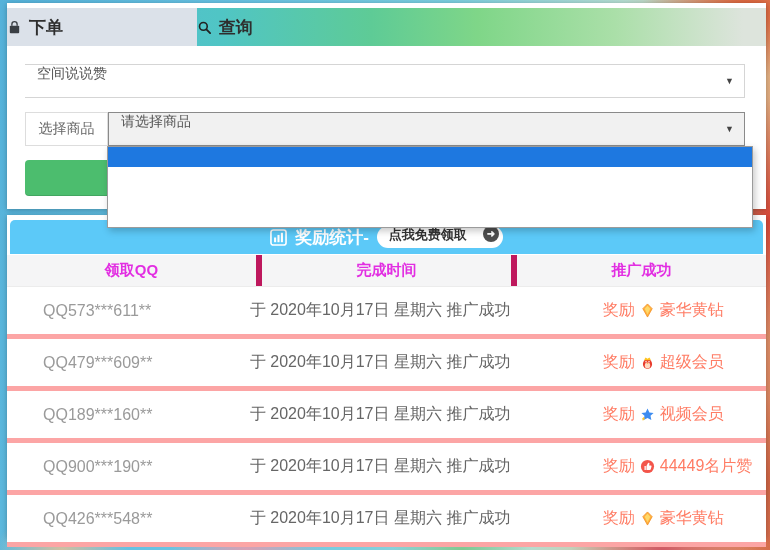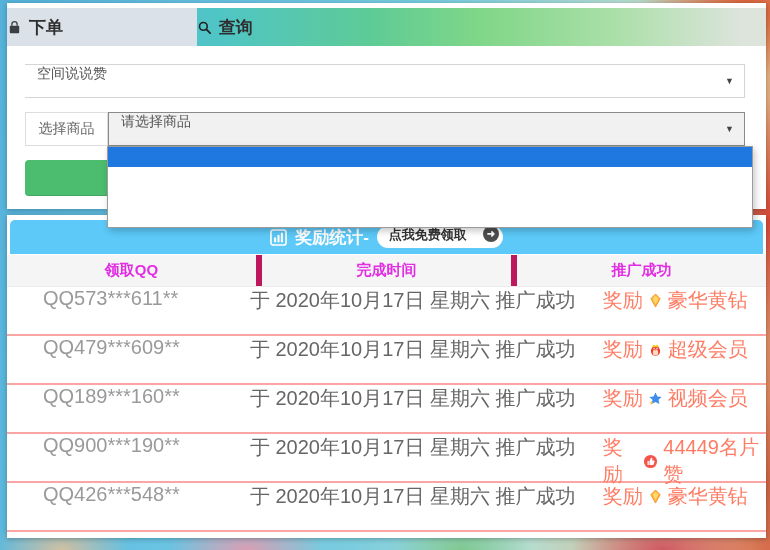--- a/index.html
+++ b/index.html
@@ -57,21 +57,21 @@
     padding:0 4px 0 12px;font-size:13px;color:#333;font-weight:bold;cursor:pointer;}
   .cta-arrow{width:16px;height:16px;border-radius:50%;background:#4d4d4d;color:#fff;display:flex;
     align-items:center;justify-content:center;font-size:10px;line-height:1;}
 
   
   .thead{position:absolute;top:40px;left:0;width:100%;height:32px;background:#f5f5f6;display:flex;
     border-bottom:1px solid #ececec;box-sizing:border-box;}
   .th{flex:1;display:flex;align-items:center;justify-content:center;color:#e22ee2;font-weight:bold;font-size:15px;}
   .th + .th{border-left:6px solid #be185d;}
   .tbody{position:absolute;top:72px;left:0;width:100%;}
-  .trow{height:47px;display:flex;align-items:flex-start;border-bottom:2px solid #fca5a5;font-size:20px;background:#fff;}
+  .trow{height:47px;display:flex;align-items:center;border-bottom:5px solid #fca5a5;font-size:16px;background:#fff;}
   .td-qq{width:32%;padding-left:36px;box-sizing:border-box;color:#9a9a9a;}
   .td-time{width:46.5%;box-sizing:border-box;color:#666;}
   .td-reward{width:21.5%;box-sizing:border-box;color:#ff7c64;display:flex;align-items:center;gap:5px;}
   .reward-icon{display:flex;align-items:center;}
 </style>
 </head>
 <body>
 
 <div class="stage">
 

